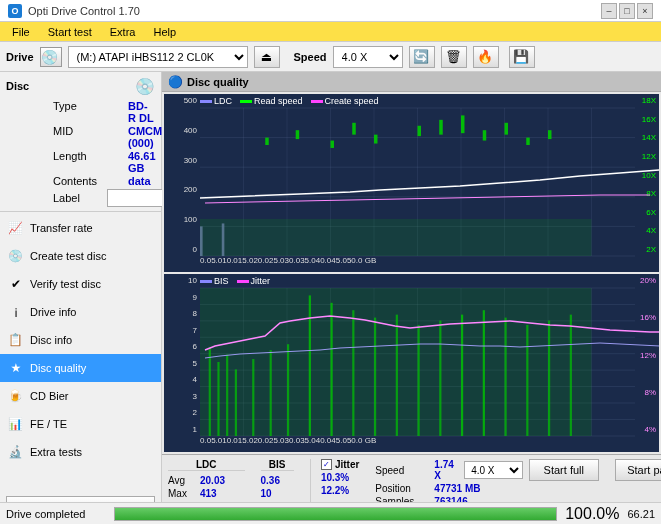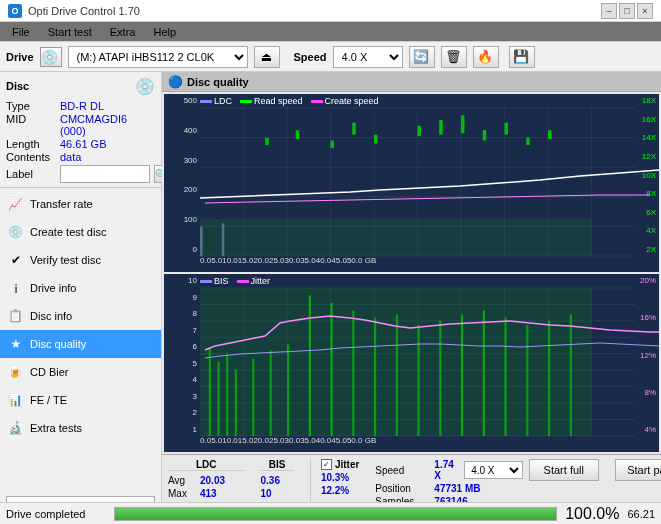--- a/index.html
+++ b/index.html
@@ -56,21 +56,21 @@
       display: flex;
       align-items: center;
       justify-content: center;
       font-size: 9px;
       cursor: pointer;
       color: #333;
     }
 
     
     #menu-bar {
-      background: #737373;
+      background: #fde047;
       height: 20px;
       display: flex;
       align-items: center;
       padding: 0 4px;
       border-bottom: 1px solid #ccc;
       gap: 2px;
     }
     .menu-item {
       padding: 1px 8px;
       font-size: 11px;
@@ -190,25 +190,27 @@
     }
     .info-row {
       display: flex;
       gap: 4px;
       margin-bottom: 1px;
     }
     .info-key {
       color: #000;
       min-width: 50px;
       font-size: 11px;
+      margin-left: 47px;
     }
     .info-val {
       color: #0000cc;
       font-size: 11px;
-      font-weight: normal;
+      font-weight: bold;
+      margin-left: 21px;
     }
     #label-row {
       display: flex;
       align-items: center;
       gap: 4px;
       margin-top: 2px;
     }
     #label-input {
       height: 18px;
       width: 90px;

